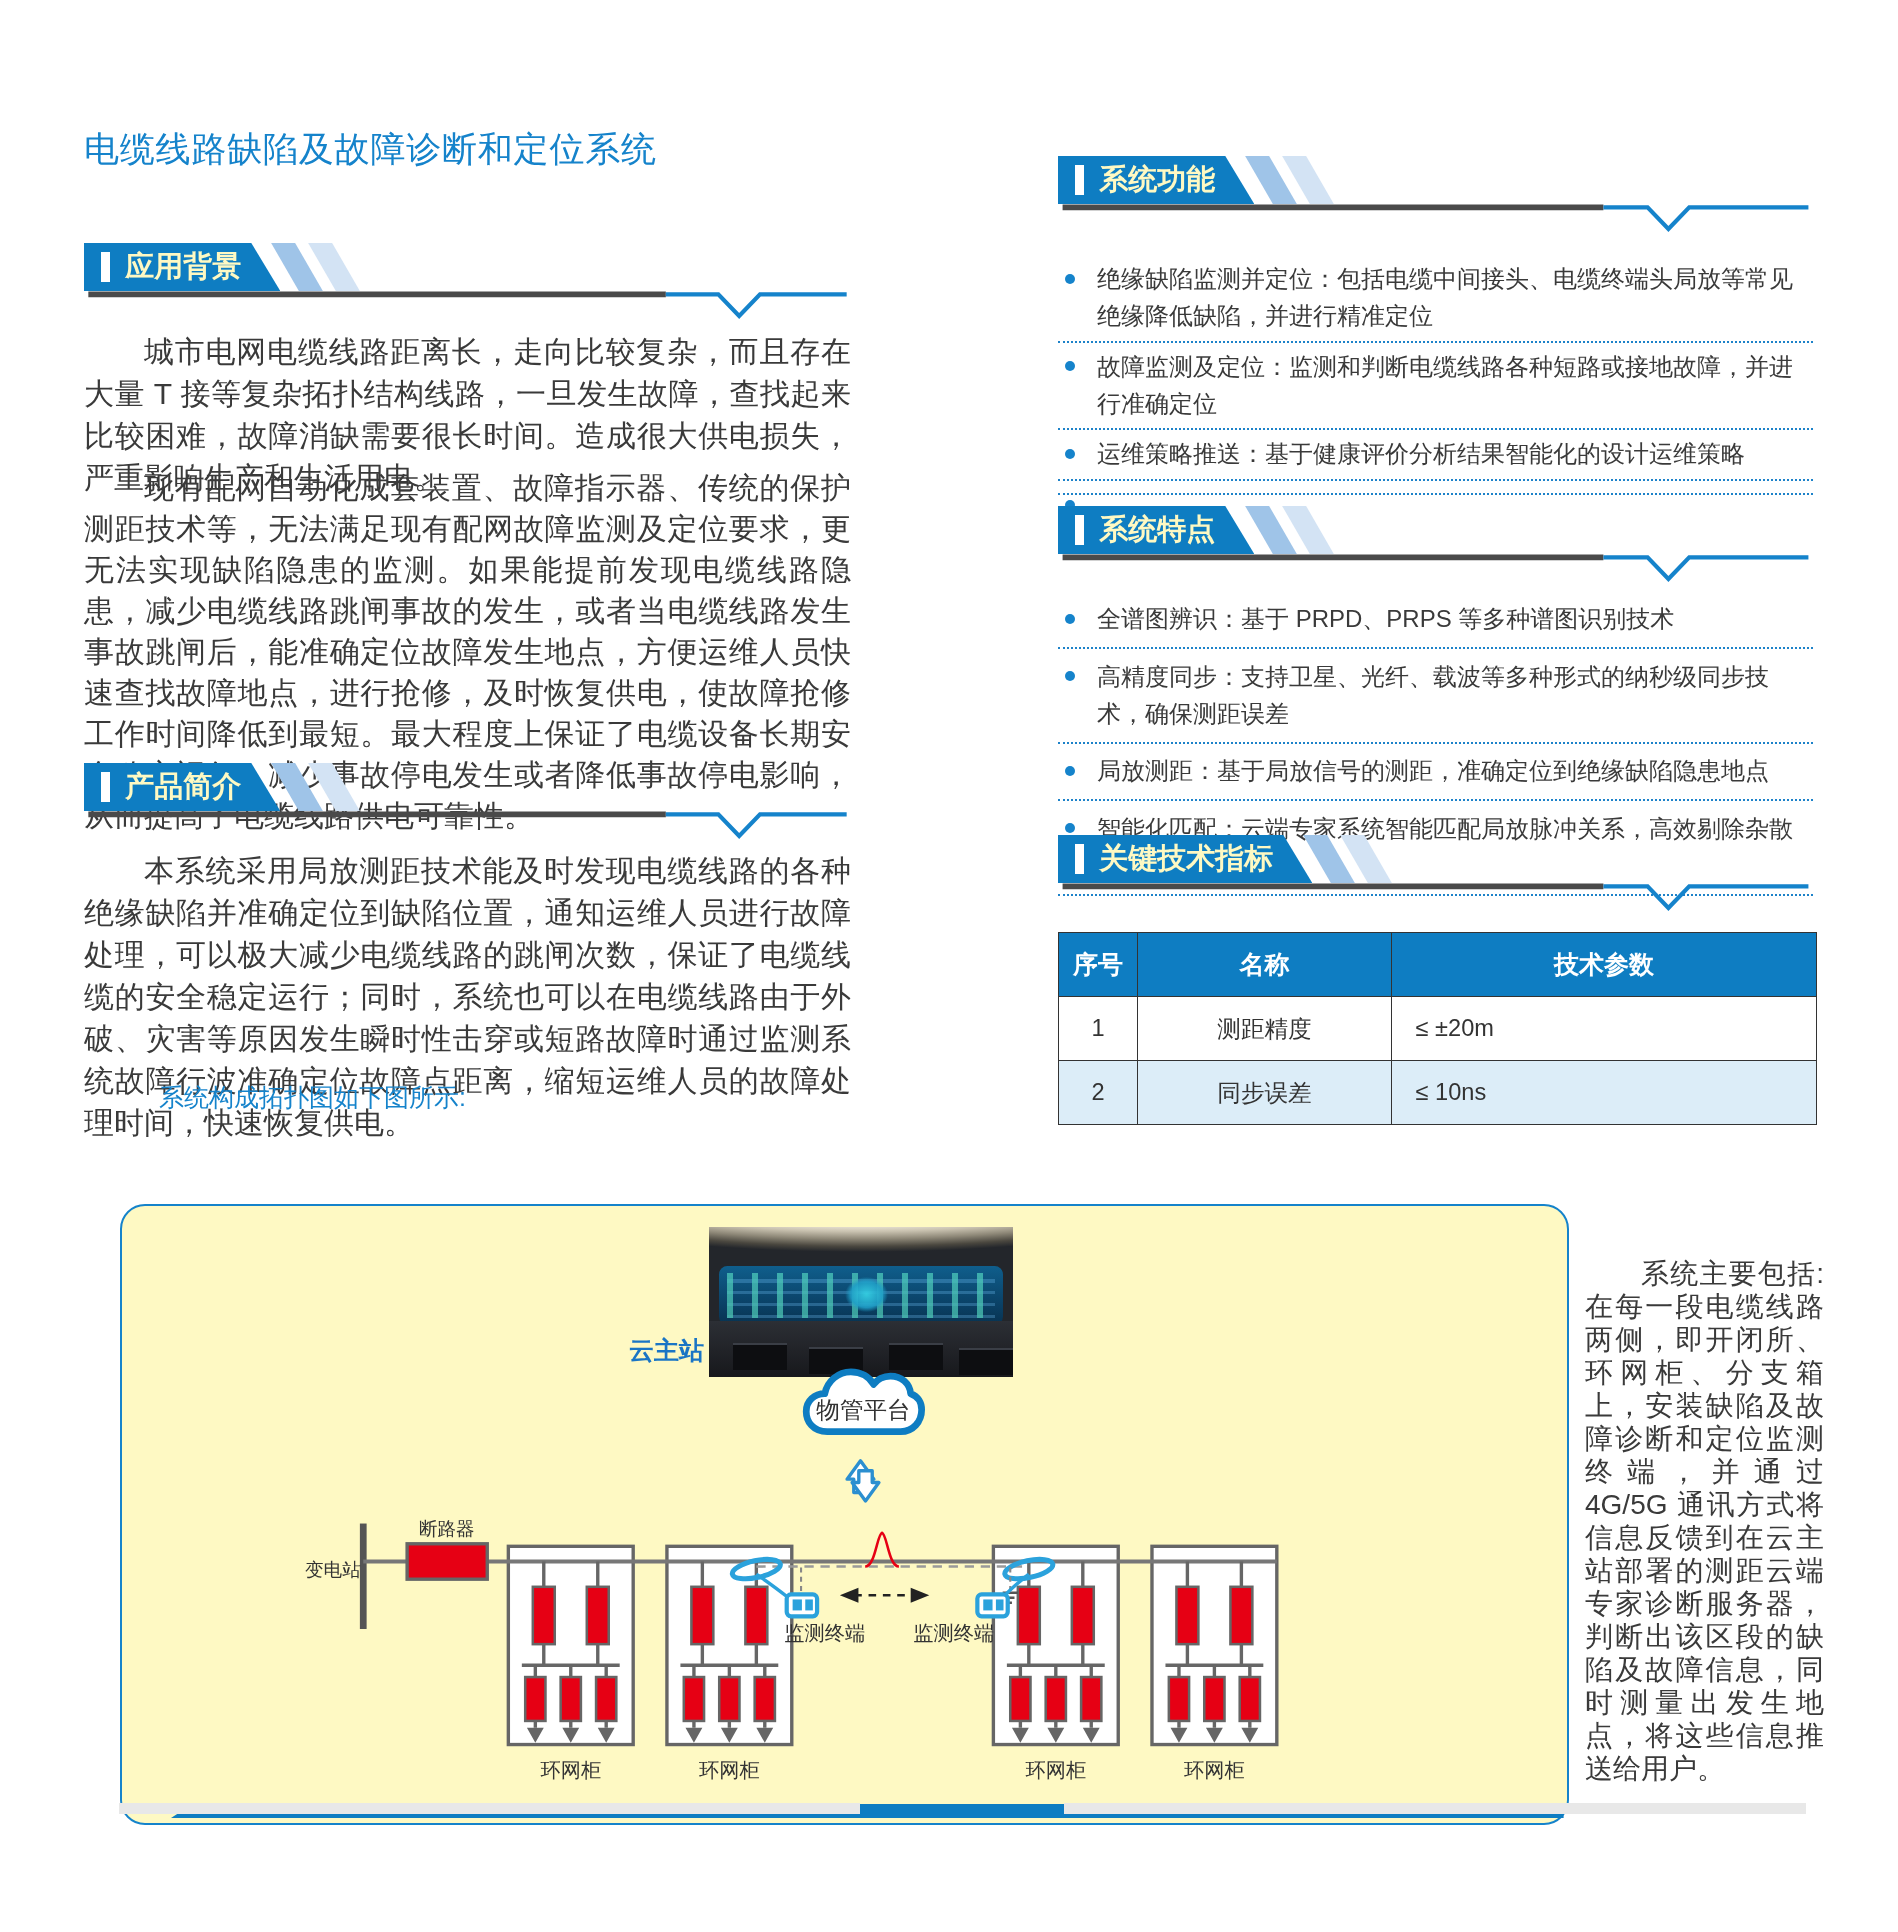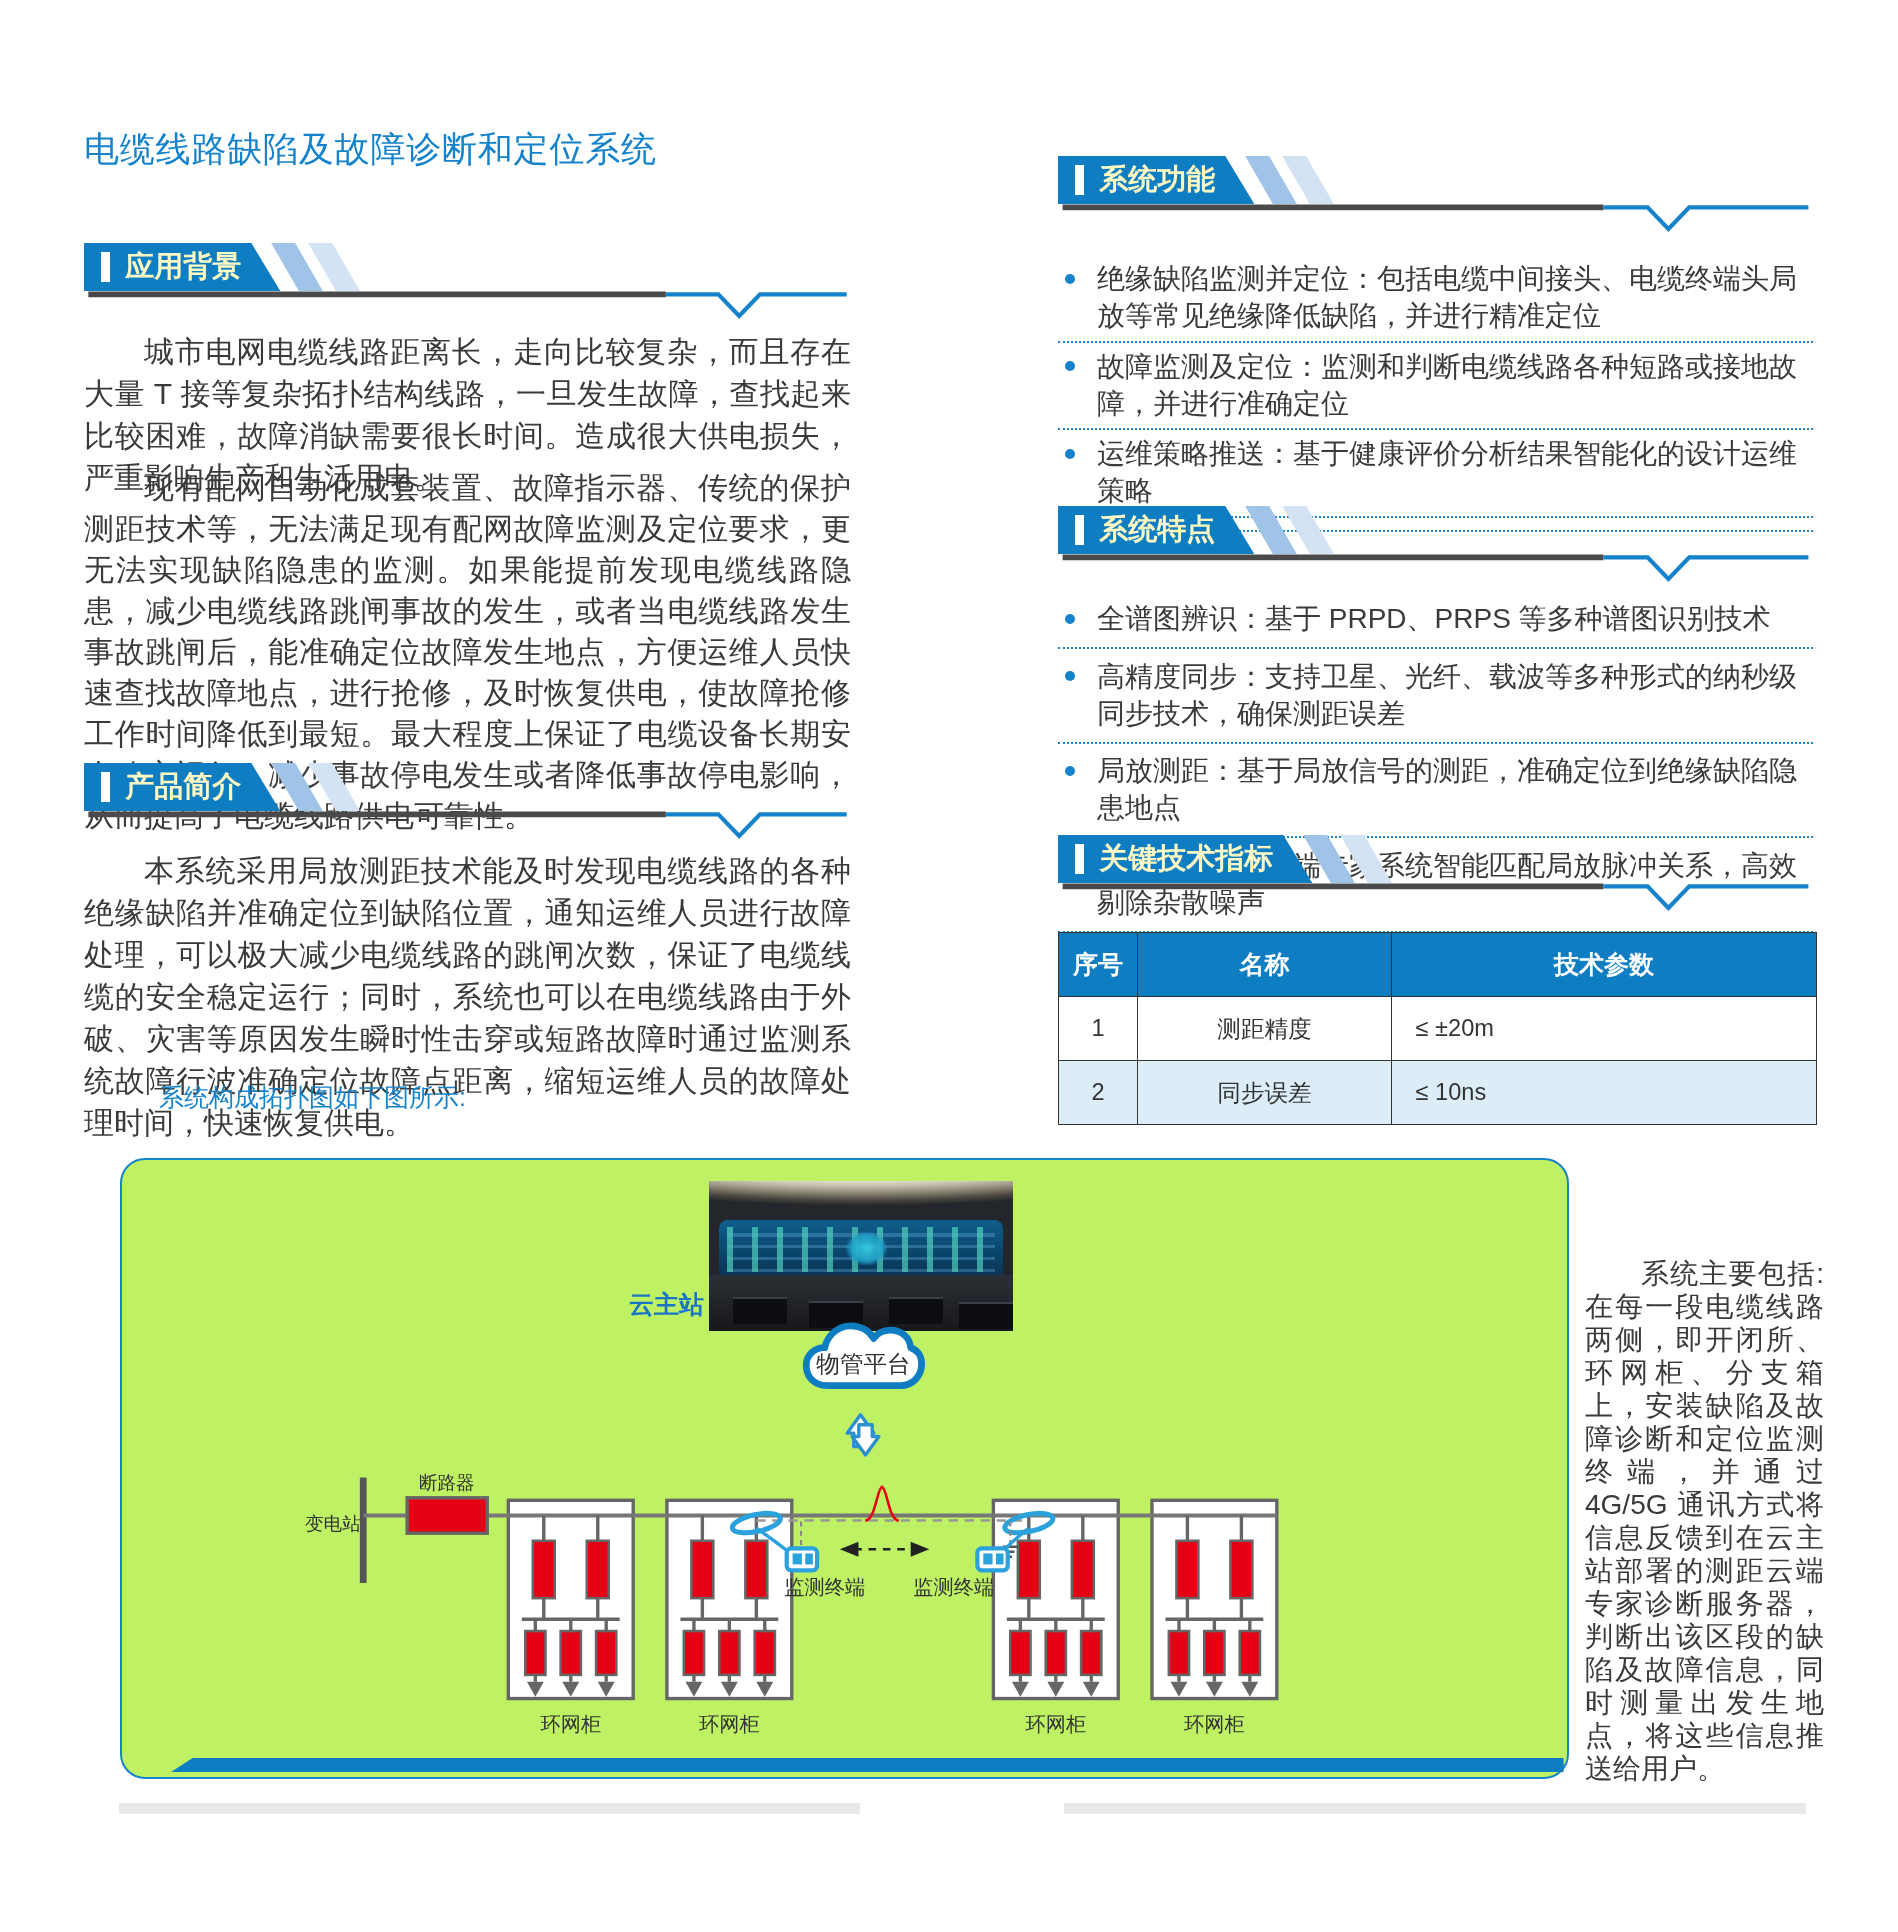--- a/index.html
+++ b/index.html
@@ -22,41 +22,41 @@
   .stripe.s2{background:#d3e3f4;margin-left:13.5px;transform:skewX(30deg);}
   .underline{position:absolute;left:0;top:48px;}
 
   
   .p-block{position:absolute;left:84px;width:767px;font-size:30px;line-height:42px;
            text-align:justify;text-indent:2em;color:#3a3a3a;}
   .caption-blue{position:absolute;left:135px;font-size:25px;color:#1583cb;margin-left:24px;}
 
   
   .blist{position:absolute;left:1058px;width:755px;}
-  .bitem{position:relative;padding:5px 0 6.7px 39px;font-size:28px;line-height:37px;
+  .bitem{position:relative;padding:5px 0 6.7px 39px;font-size:24px;line-height:37px;
          color:#3a3a3a;border-bottom:2.5px dotted #1d82c9;}
   .blist.roomy .bitem{padding:8.4px 0 10px 39px;}
   .bitem .dot{position:absolute;left:6.7px;top:18.6px;width:10px;height:10px;border-radius:50%;
               background:#1583cb;}
   .blist.roomy .bitem .dot{top:22px;}
 
   
   .spec-table{position:absolute;left:1058px;top:932px;width:755px;border-collapse:collapse;
               font-size:23.6px;color:#333;table-layout:fixed;}
   .spec-table th,.spec-table td{border:1.7px solid #333;height:63px;padding:0;text-align:center;}
   .spec-table thead th{background:#0e7dc2;color:#fff;font-size:25px;font-weight:bold;}
   .spec-table .c1{width:78px;}
   .spec-table .c2{width:253px;}
   .spec-table .c3{width:424px;}
   .spec-table td.param{text-align:left;padding-left:23.6px;}
   .spec-table tr.alt td{background:#dcedf8;}
 
   
-  .diagram{position:absolute;left:120px;top:1158px;width:1445px;height:617px;
-           border:2.5px solid #1583cb;border-radius:25px;background:#bef264;}
+  .diagram{position:absolute;left:120px;top:1204px;width:1445px;height:617px;
+           border:2.5px solid #1583cb;border-radius:25px;background:#fef9c3;}
   .diagram .shadow-bar{position:absolute;left:49px;right:3.4px;bottom:5px;height:14.3px;
            background:#0e7dc2;clip-path:polygon(22px 0,100% 0,100% 100%,0 100%);}
   .cloud-label{position:absolute;left:472px;top:128px;width:110px;text-align:right;
                font-size:25px;font-weight:600;color:#1a75c5;}
 
   
   .photo{position:absolute;left:587px;top:21px;width:304px;height:150px;overflow:hidden;
          background:#23262b;}
   .photo .ceiling{position:absolute;left:0;top:0;right:0;height:44px;
         background:

